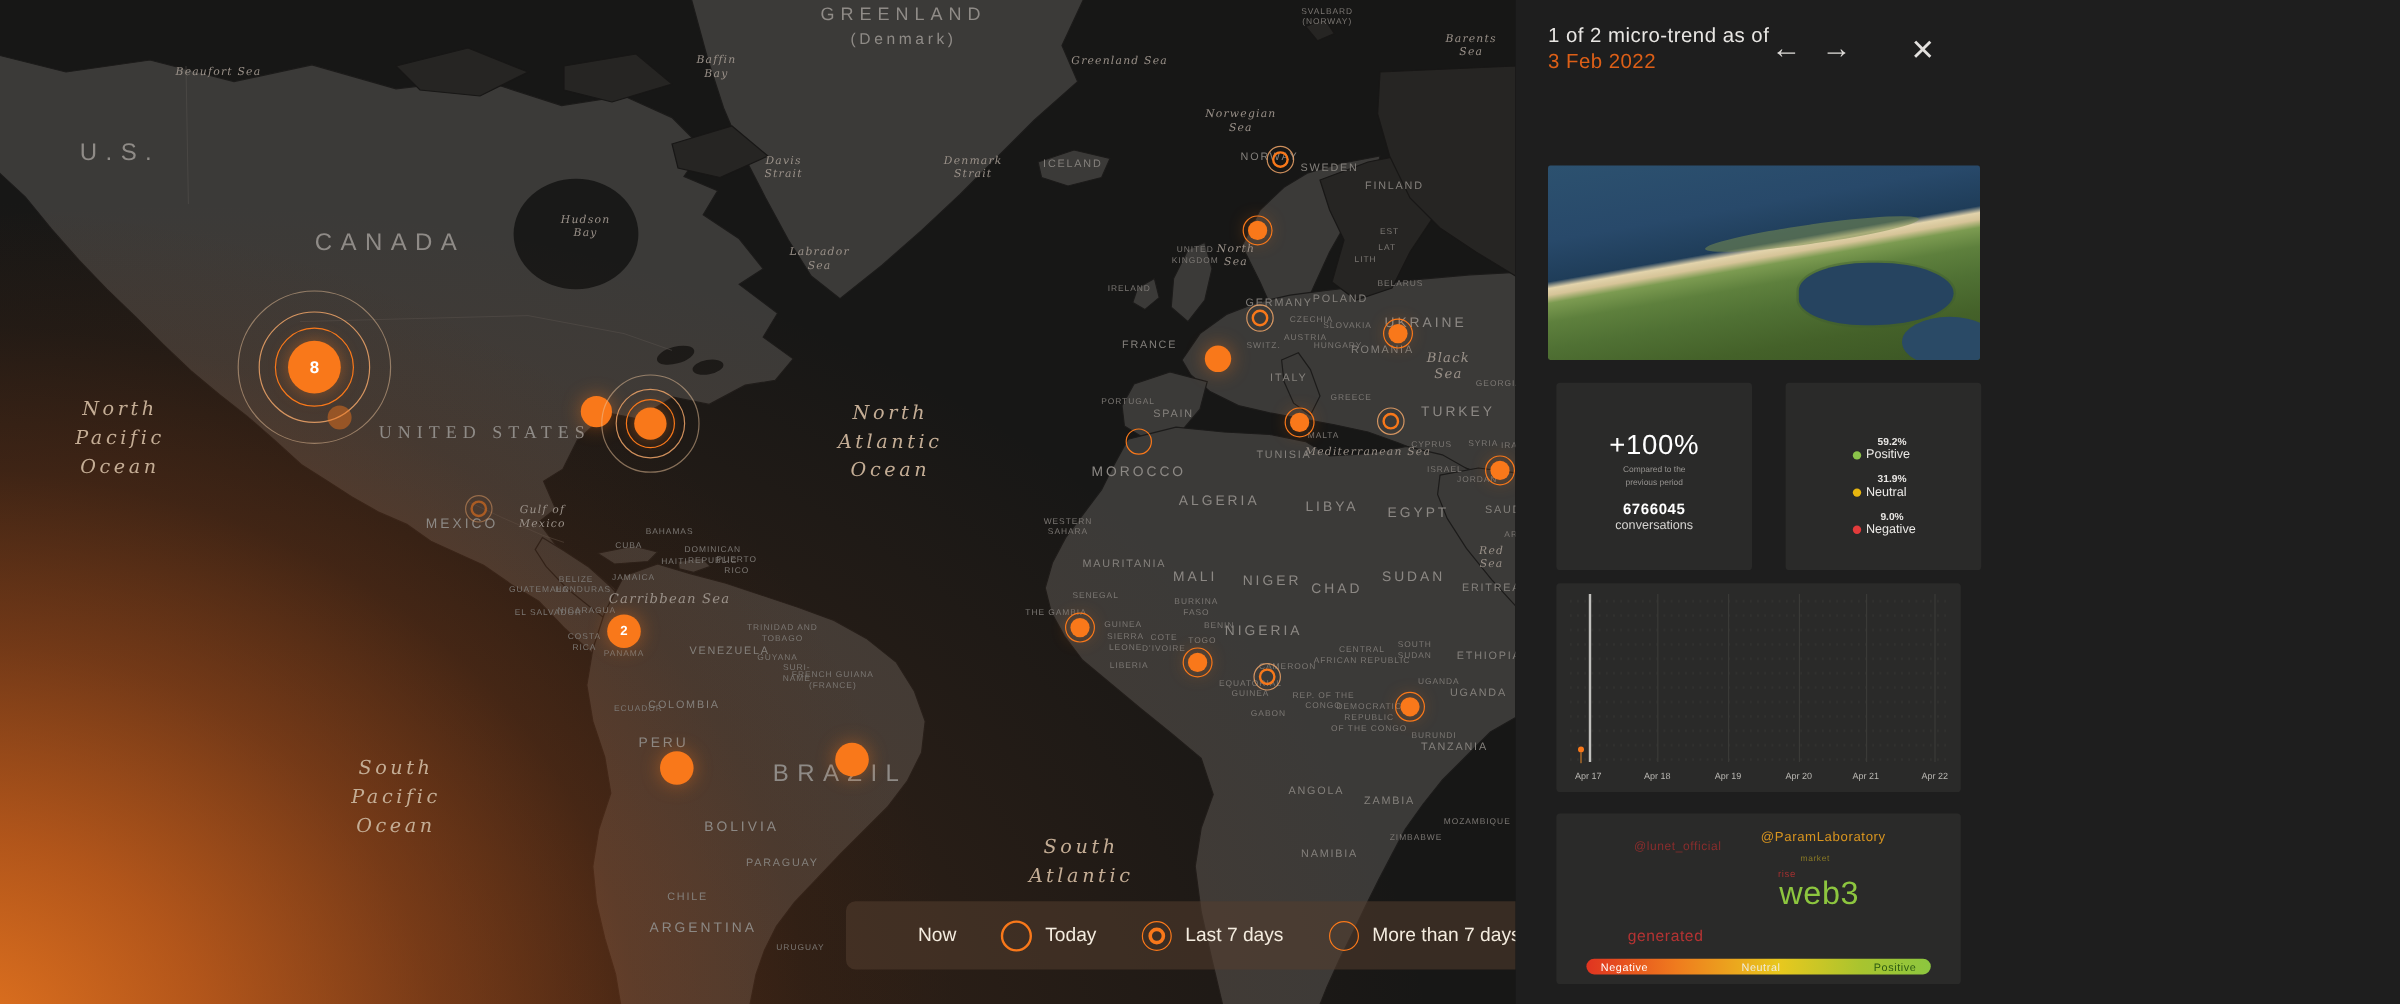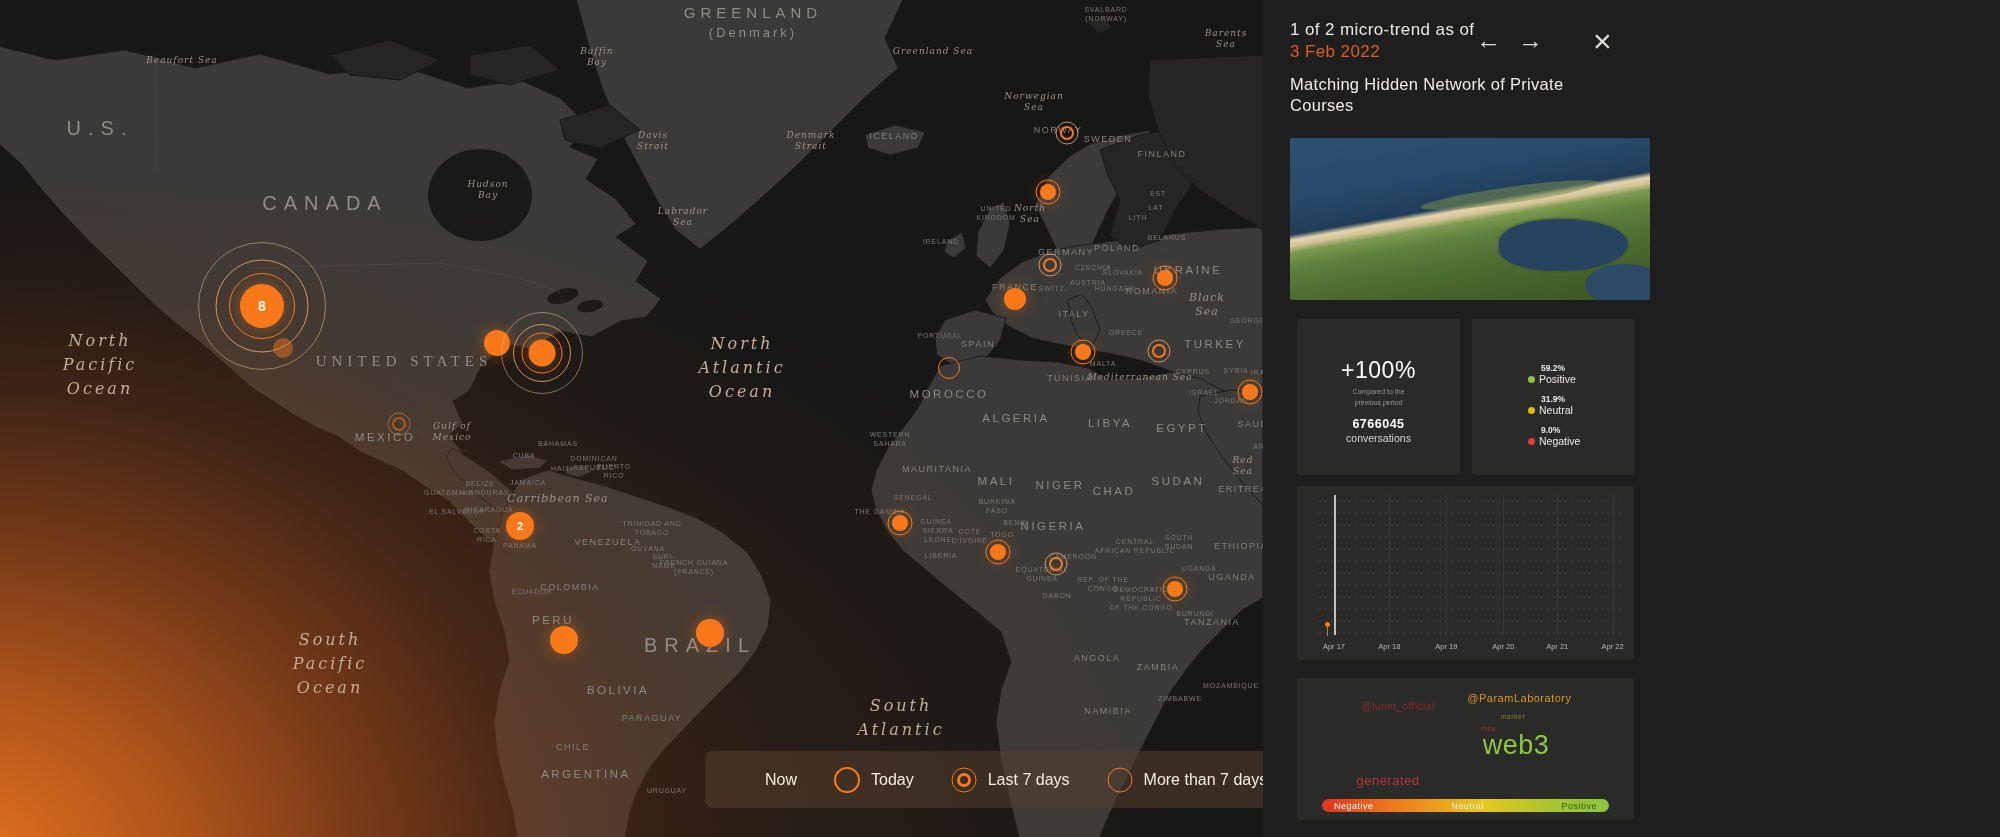--- a/index.html
+++ b/index.html
@@ -54,32 +54,32 @@
   #photo .dune{position:absolute;left:36%;top:30%;width:50%;height:10%;background:rgba(120,140,80,.55);
     border-radius:50%;transform:rotate(-8deg);}
 
   .card{position:absolute;background:#2a2a29;border-radius:3px;}
   #card-metrics{left:34px;top:319px;width:163px;height:156px;text-align:center;color:#fff;}
   #m-change{margin-top:38px;font-size:23px;font-weight:normal;letter-spacing:.5px;}
   #m-sub{margin-top:3px;font-size:7px;color:#969390;line-height:1.5;white-space:pre-line;}
   #m-count{margin-top:9px;font-size:12.5px;font-weight:bold;letter-spacing:.5px;}
   #m-clabel{margin-top:1px;font-size:10.5px;color:#d6d4d1;}
 
-  #card-sentiment{left:209px;top:319px;width:163px;height:156px;}
+  #card-sentiment{left:225px;top:319px;width:163px;height:156px;text-align:center;}
   #sent-rows{position:absolute;left:56px;top:44px;}
   .srow{margin-bottom:9px;}
   .srow .pct{font-size:8.5px;color:#e9e7e4;font-weight:bold;margin-left:13px;}
   .srow .lline{display:flex;align-items:center;gap:4px;}
   .srow .dot{width:7px;height:7px;border-radius:50%;}
   .srow .lab{font-size:10.5px;color:#eceae7;}
 
   #card-chart{left:34px;top:486px;width:337px;height:174px;}
   #plot{position:absolute;left:9px;right:9px;top:9px;bottom:25px;
     background-image:radial-gradient(circle,#35353300 0,#383835 .7px,rgba(0,0,0,0) 1px);
-    background-size:6px 12px;margin-left:11px;}
+    background-size:6px 12px;}
   .gline{position:absolute;top:0;bottom:0;width:1px;background:#3a3a37;}
   .xtick{position:absolute;bottom:-16px;transform:translateX(-50%);font-size:7.5px;color:#b9b7b2;white-space:nowrap;}
   #cursorline{position:absolute;top:0;bottom:0;width:2px;background:#c2c1be;}
   #datapoint{position:absolute;width:5px;height:5px;border-radius:50%;background:#f9781a;bottom:8px;}
   #datapoint:after{content:"";position:absolute;left:2px;top:5px;width:1px;height:9px;background:#c77a2a;}
 
   #card-cloud{left:34px;top:678px;width:337px;height:142px;}
   .cword{position:absolute;transform:translate(-50%,-50%);white-space:nowrap;letter-spacing:.5px;}
   #scalebar{position:absolute;left:25px;right:25px;bottom:8px;height:13px;border-radius:7px;
     background:linear-gradient(90deg,#e03420 0%,#ef7b1e 26%,#e8c81e 56%,#a8c42f 80%,#8cc63f 100%);
@@ -230,21 +230,21 @@
       <span class="maplabel sm" style="left: 1162px; top: 155px;">FINLAND</span>
       <span class="maplabel xs" style="left: 1158px; top: 194px;">EST</span>
       <span class="maplabel xs" style="left: 1156px; top: 208px;">LAT</span>
       <span class="maplabel xs" style="left: 1138px; top: 218px;">LITH</span>
       <span class="maplabel xs" style="left: 1167px; top: 238px;">BELARUS</span>
       <span class="maplabel sm" style="left: 1117px; top: 249px;">POLAND</span>
       <span class="maplabel sm" style="left: 1066px; top: 253px;">GERMANY</span>
       <span class="maplabel xs" style="left: 996px; top: 214px;">UNITED
 KINGDOM</span>
       <span class="maplabel xs" style="left: 941px; top: 242px;">IRELAND</span>
-      <span class="maplabel sm" style="left: 1015px; top: 288px;">FRANCE</span>
+      <span class="maplabel sm" style="left: 958px; top: 288px;">FRANCE</span>
       <span class="maplabel xs" style="left: 1093px; top: 268px;">CZECHIA</span>
       <span class="maplabel xs" style="left: 1123px; top: 273px;">SLOVAKIA</span>
       <span class="maplabel xs" style="left: 1088px; top: 283px;">AUSTRIA</span>
       <span class="maplabel xs" style="left: 1115px; top: 289px;">HUNGARY</span>
       <span class="maplabel xs" style="left: 1053px; top: 289px;">SWITZ.</span>
       <span class="maplabel sm" style="left: 1152px; top: 292px;">ROMANIA</span>
       <span class="maplabel sm" style="left: 1074px; top: 315px;">ITALY</span>
       <span class="maplabel md" style="left: 1188px; top: 270px;">UKRAINE</span>
       <span class="maplabel sm" style="left: 978px; top: 345px;">SPAIN</span>
       <span class="maplabel xs" style="left: 940px; top: 336px;">PORTUGAL</span>
@@ -423,21 +423,20 @@
       </div>
     </div>
 </div>
 
 <div id="panel">
   <div id="hdr1">1 of 2 micro-trend as of</div>
   <div id="hdr2">3 Feb 2022</div>
   <div id="arrow-left" class="navarrow">←</div>
   <div id="arrow-right" class="navarrow">→</div>
   <div id="closex">×</div>
-  <div id="ptitle">Matching Hidden Network of Private Courses</div>
 
   <div id="photo">
     <div class="dune"></div>
     <div class="pond"></div>
     <div class="pond2"></div>
   </div>
 
   <div class="card" id="card-metrics">
     <div id="m-change">+100%</div>
     <div id="m-sub">Compared to the

